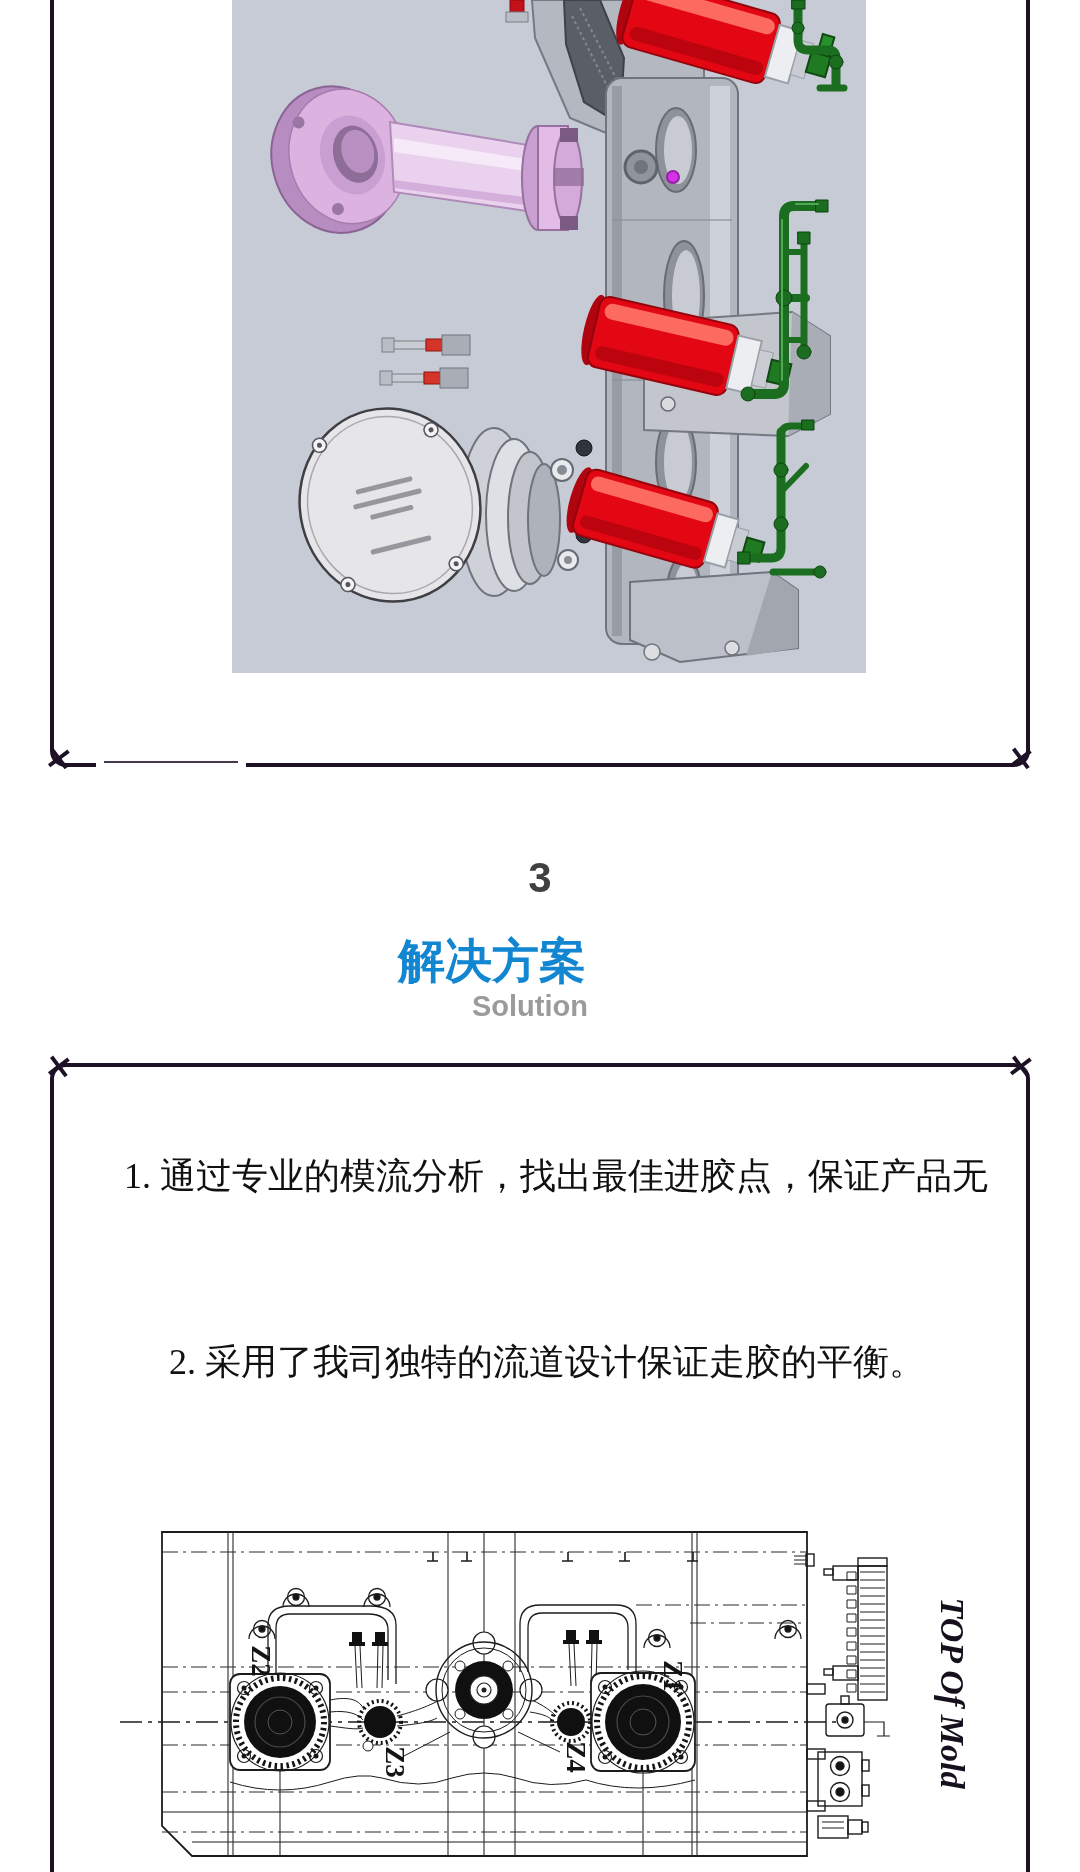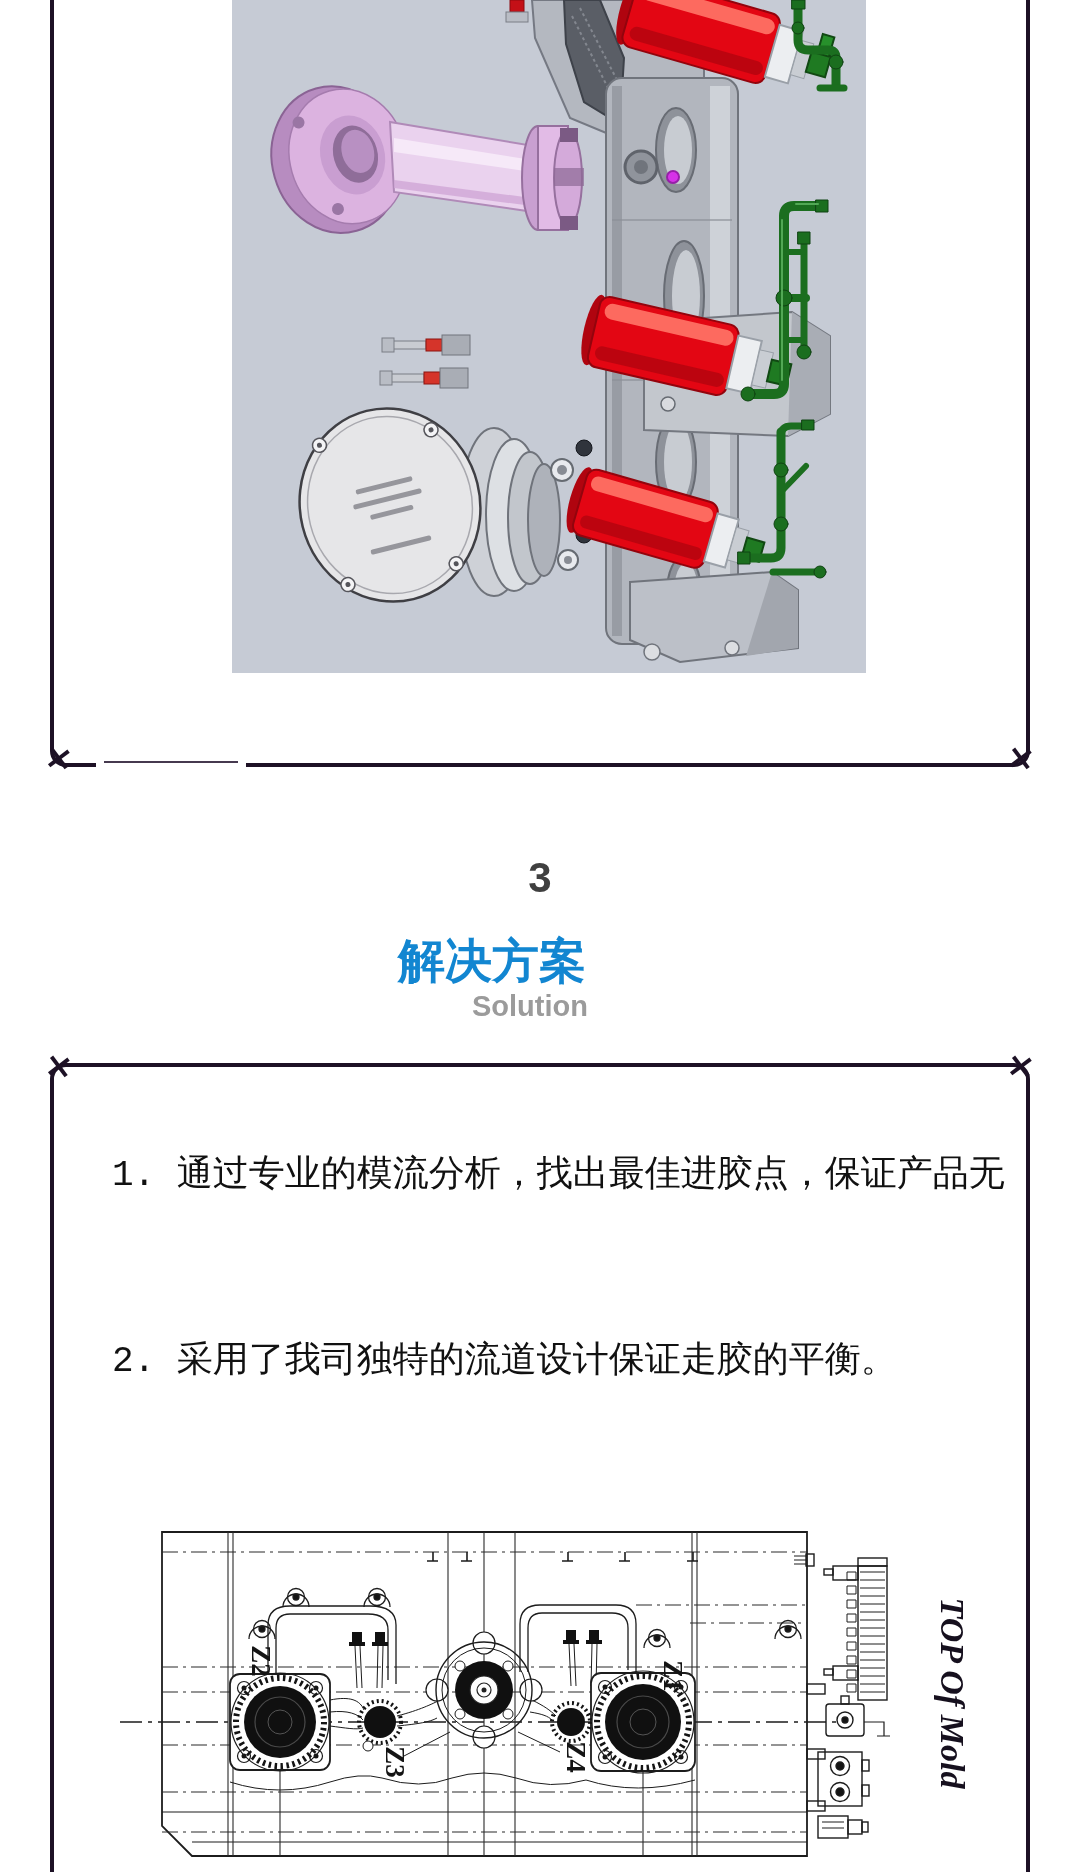--- a/index.html
+++ b/index.html
@@ -18,24 +18,24 @@
             color:var(--border);transform:rotate(8deg);}
   .sketch-gap{position:absolute;left:96px;top:757px;width:150px;height:11px;background:#fff;}
   .sketch-thin{position:absolute;left:104px;top:761px;width:134px;height:2px;background:#46394f;}
   .cad{position:absolute;left:232px;top:0;width:634px;height:673px;}
   .section-number{position:absolute;left:0;top:853px;width:1080px;text-align:center;
                   font-size:42px;line-height:50px;font-weight:bold;color:var(--number-gray);}
   .section-title{position:absolute;left:0;top:930px;width:984px;text-align:center;
                  font-size:47px;line-height:62px;font-weight:bold;color:var(--accent-blue);}
   .section-subtitle{position:absolute;left:0;top:989px;width:1060px;text-align:center;
                     font-size:29px;line-height:34px;font-weight:bold;color:var(--heading-gray);}
-  .para{position:absolute;left:112px;width:880px;font-family:Liberation Mono, monospace;
+  .para{position:absolute;left:124px;width:880px;font-family:Liberation Serif, serif;
         font-size:36px;line-height:66px;color:var(--text-black);white-space:nowrap;}
   .para-1{top:1143px;}
-  .para-2{top:1329px;}
+  .para-2{top:1329px;margin-left:45px;}
   .drawing{position:absolute;left:100px;top:1525px;width:910px;height:347px;}
   .dr-label{font-family:"Liberation Serif",serif;font-weight:bold;font-size:27px;fill:#141414;}
   .dr-caption{font-family:"Liberation Serif",serif;font-weight:bold;font-style:italic;
               font-size:34px;fill:#16101e;}
 </style>
 </head>
 <body>
 
 <div class="page">
 

